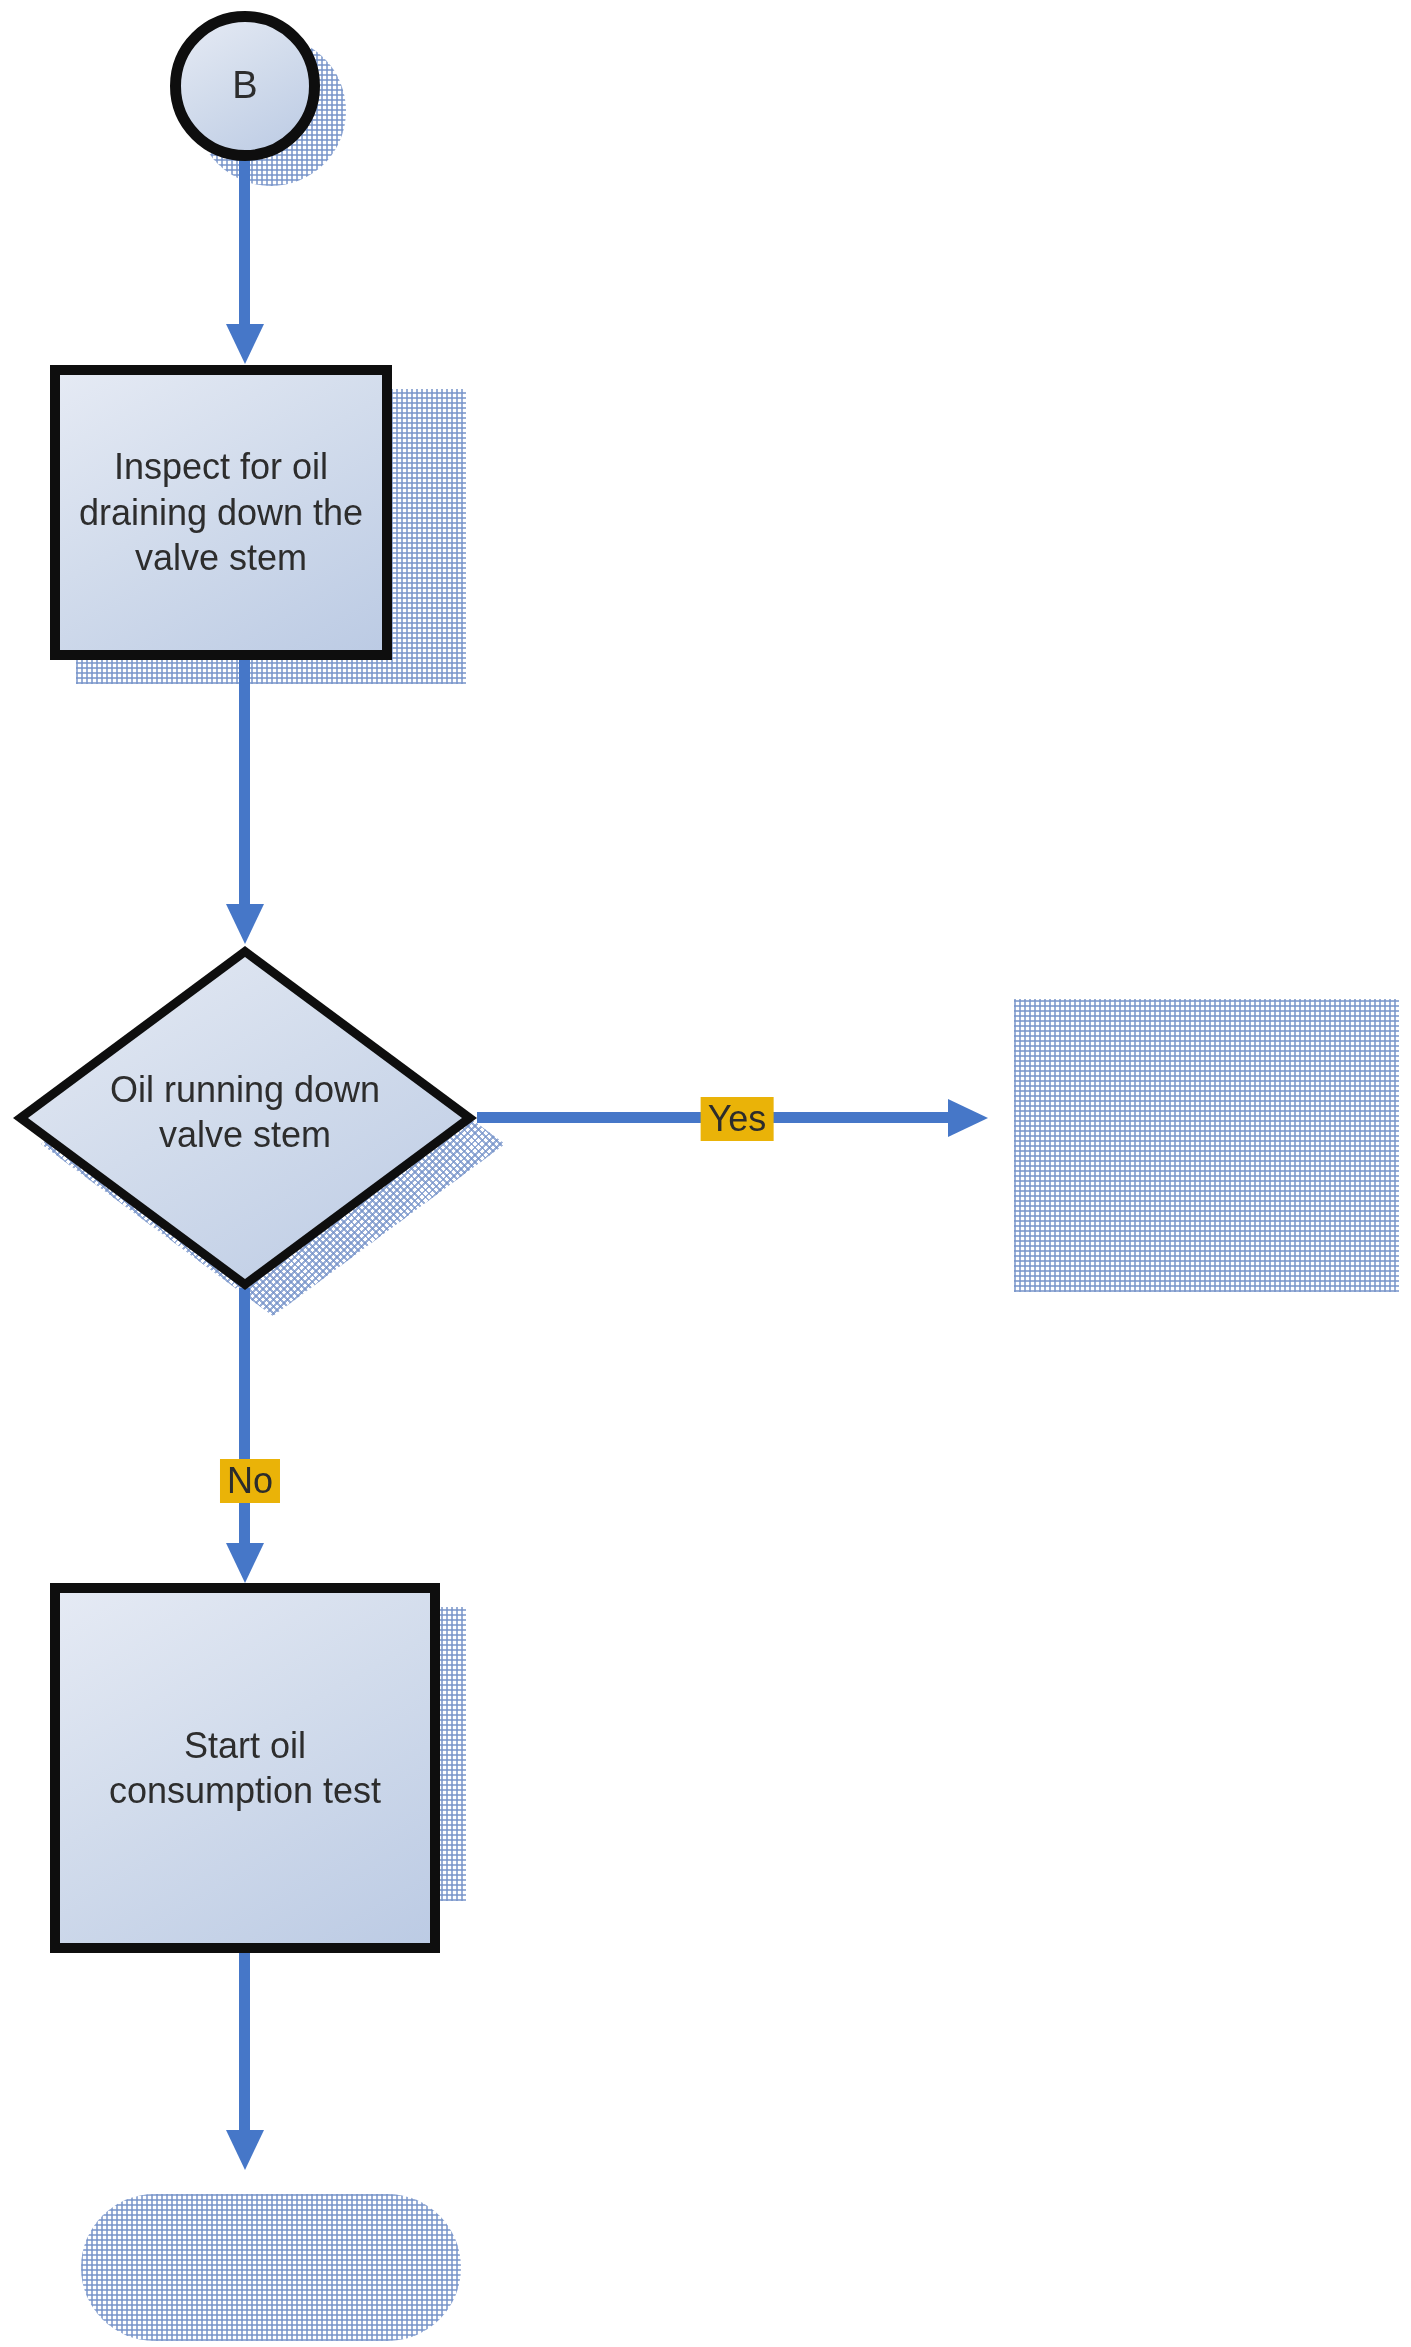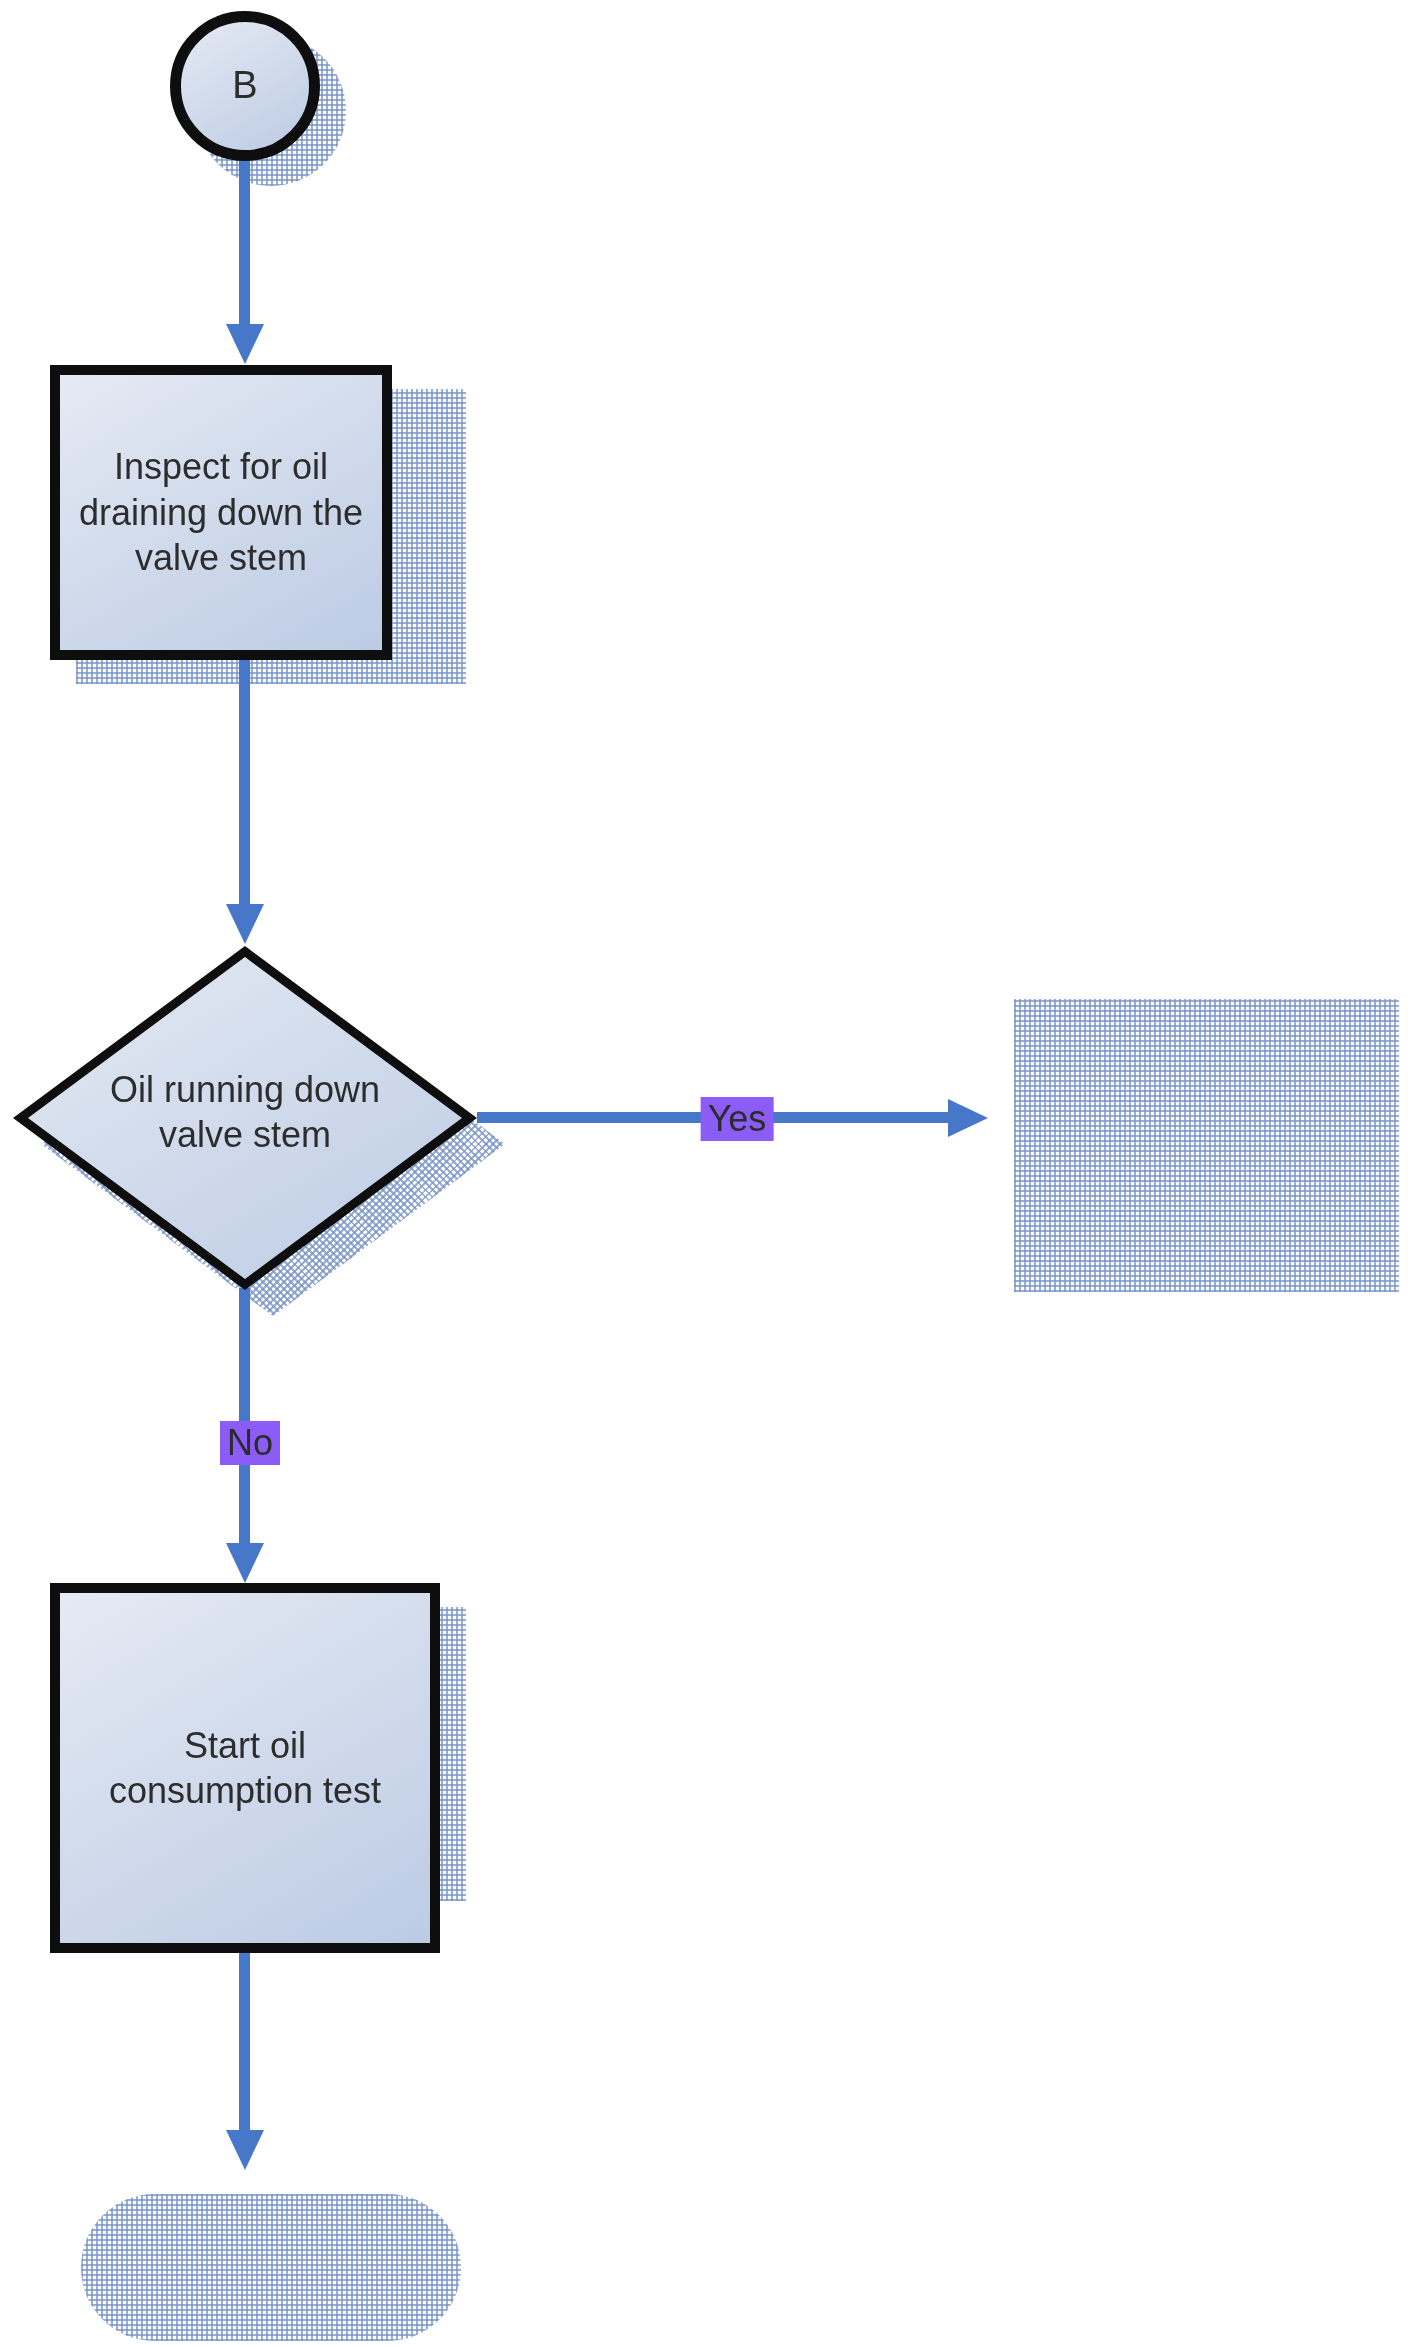--- a/index.html
+++ b/index.html
@@ -69,21 +69,21 @@
     border-top:40px solid #4677c8;
   }
   .head-right{
     position:absolute;width:0;height:0;z-index:2;
     border-top:19px solid transparent;border-bottom:19px solid transparent;
     border-left:40px solid #4677c8;
   }
   .edge-label{
     position:absolute;z-index:4;
     transform:translate(-50%,-50%);
-    background:#8b5cf6;
+    background:#eab308;
     padding:1px 7px;
     font-size:36px;color:#2c2c2c;
   }
 </style>
 </head>
 <body>
 
 <div class="canvas">
 
   <div class="hatch" style="left:196px;top:36px;width:150px;height:150px;border-radius:50%;"></div>
@@ -98,21 +98,21 @@
 
   <div class="line-v" style="left:239px;top:656px;height:250px;"></div>
   <div class="head-down" style="left:226px;top:904px;"></div>
 
   <div class="line-h" style="left:477px;top:1112px;width:473px;"></div>
   <div class="head-right" style="left:948px;top:1099px;"></div>
   <div class="edge-label" style="left:737px;top:1119px;">Yes</div>
 
   <div class="line-v" style="left:239px;top:1288px;height:257px;"></div>
   <div class="head-down" style="left:226px;top:1543px;"></div>
-  <div class="edge-label" style="left:250px;top:1443px;">No</div>
+  <div class="edge-label" style="left:250px;top:1481px;">No</div>
 
   <div class="line-v" style="left:239px;top:1875px;height:257px;"></div>
   <div class="head-down" style="left:226px;top:2130px;"></div>
 
   <div class="shape circle" style="left:170px;top:11px;width:150px;height:150px;">
     <span class="label" style="font-size:38px;">B</span>
   </div>
 
   <div class="shape" style="left:50px;top:365px;width:342px;height:295px;">
     <span class="label">Inspect for oil

